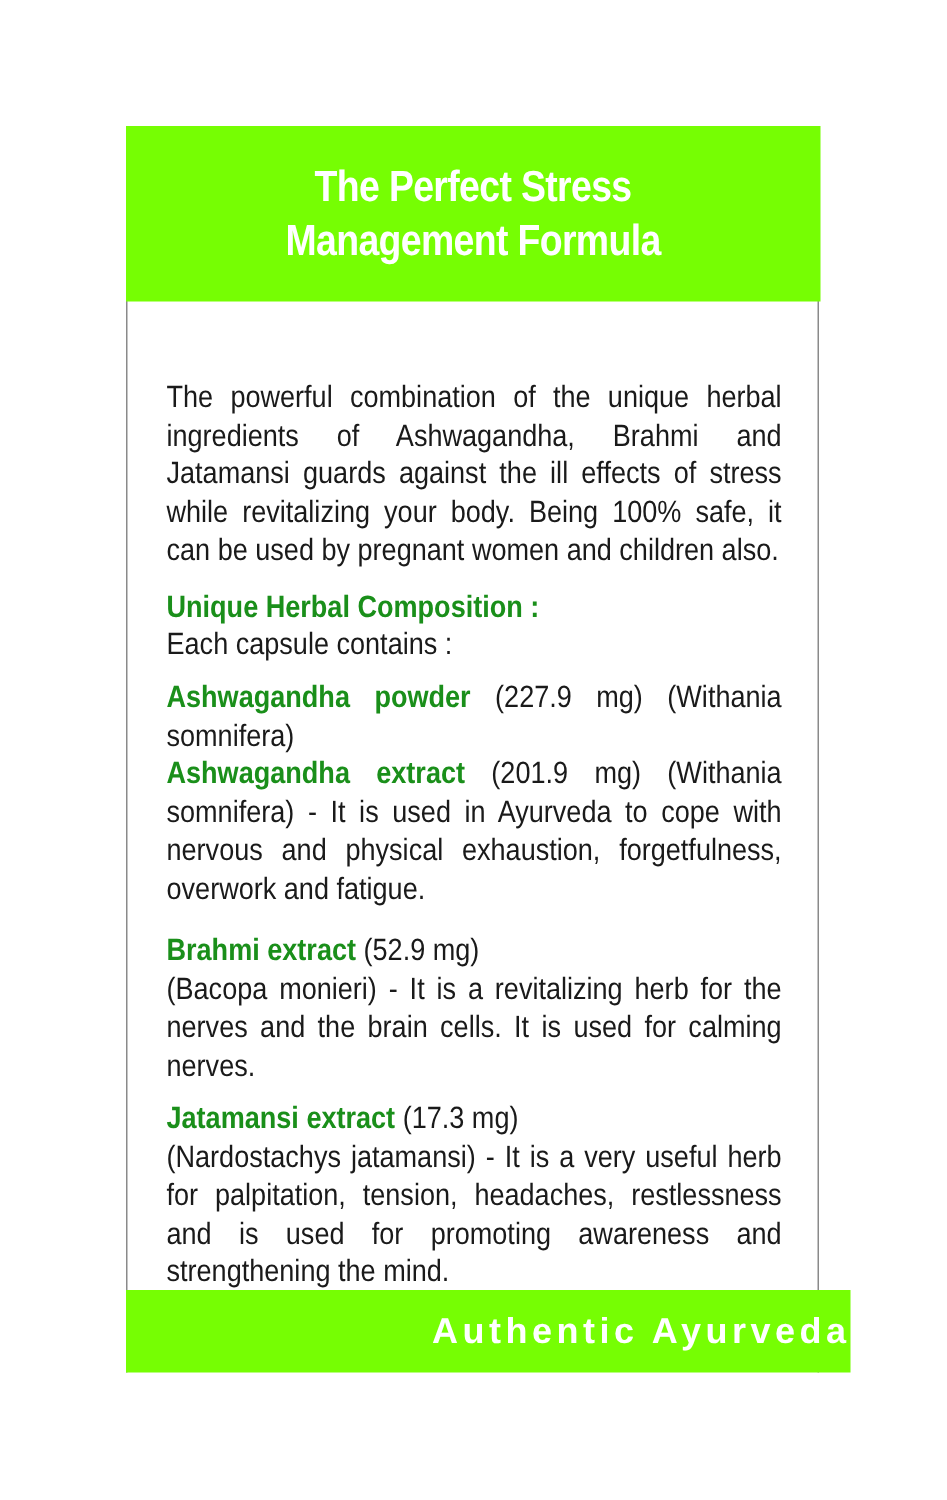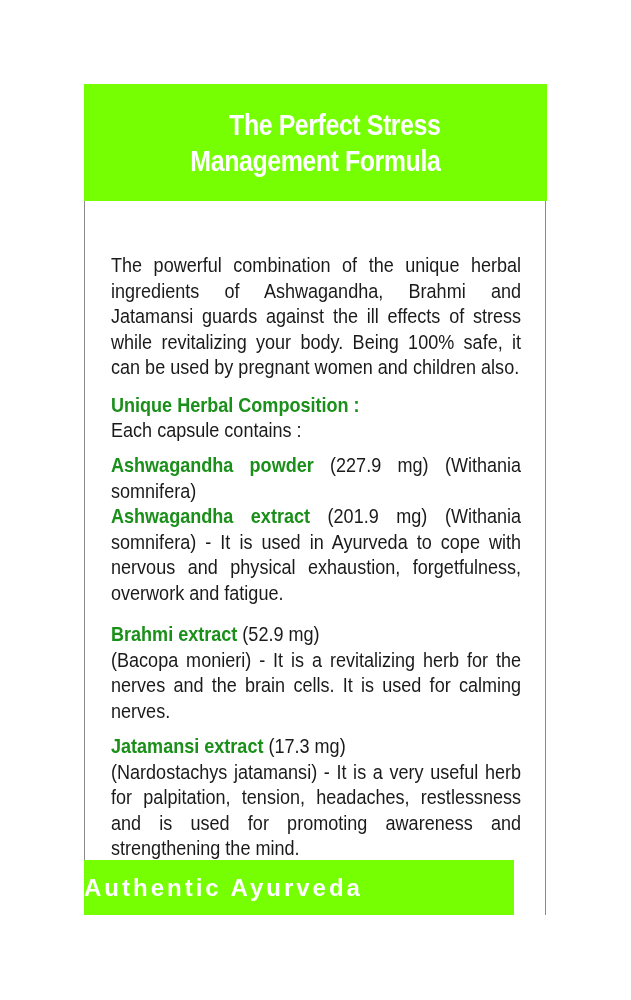--- a/index.html
+++ b/index.html
@@ -5,42 +5,42 @@
     html, body { margin: 0; padding: 0; background: #ffffff; }
     body { width: 631px; height: 1000px; position: relative; overflow: hidden; }
     .card {
       position: absolute; left: 84px; top: 84px; width: 462px; height: 831px;
       border-left: 1px solid #8a8a8a; border-right: 1px solid #8a8a8a;
       box-sizing: border-box; background: #fff;
     }
     .header {
       position: absolute; left: -1px; top: 0; width: 463px; height: 117px;
       background: #76fe03; color: #fff;
-      display: flex; align-items: center; justify-content: center; text-align: right;
+      display: flex; align-items: center; justify-content: center; text-align: center;
     }
     .header h1 {
       margin: 0; font-family: "Liberation Sans", sans-serif; font-weight: bold;
       font-size: 29px; line-height: 36px; letter-spacing: -0.5px;
       transform: scaleX(0.86); transform-origin: center;
     }
     .body {
       position: absolute; left: 26px; top: 130px; width: 410px;
       font-family: "Liberation Sans", sans-serif; color: #1a1a1a; margin-top: 38px;
     }
     .cond { transform: scaleX(0.88); transform-origin: left top; width: 466px; }
     p { margin: 0; font-size: 20.5px; line-height: 25.5px; text-align: justify; text-align-last: left; }
     .green { color: #1a8f1a; font-weight: bold; }
     .intro { margin-bottom: 12px; }
     .comp-title { font-size: 20.5px; line-height: 25px; }
     .gap { margin-top: 10px; }
     .gap2 { margin-top: 16px; }
     .footer {
-      position: absolute; left: -1px; bottom: 0; width: 430px; height: 55px;
+      position: absolute; left: -1px; bottom: 0; width: 463px; height: 55px;
       background: #76fe03; color: #fff;
-      display: flex; align-items: center; justify-content: flex-start;
+      display: flex; align-items: center; justify-content: flex-end; padding-left: 20px;
     }
     .footer span {
       font-family: "Liberation Sans", sans-serif; font-weight: bold; font-size: 24px;
       letter-spacing: 3px;
     }
   </style>
 </head>
 <body>
 
 <div class="card">

